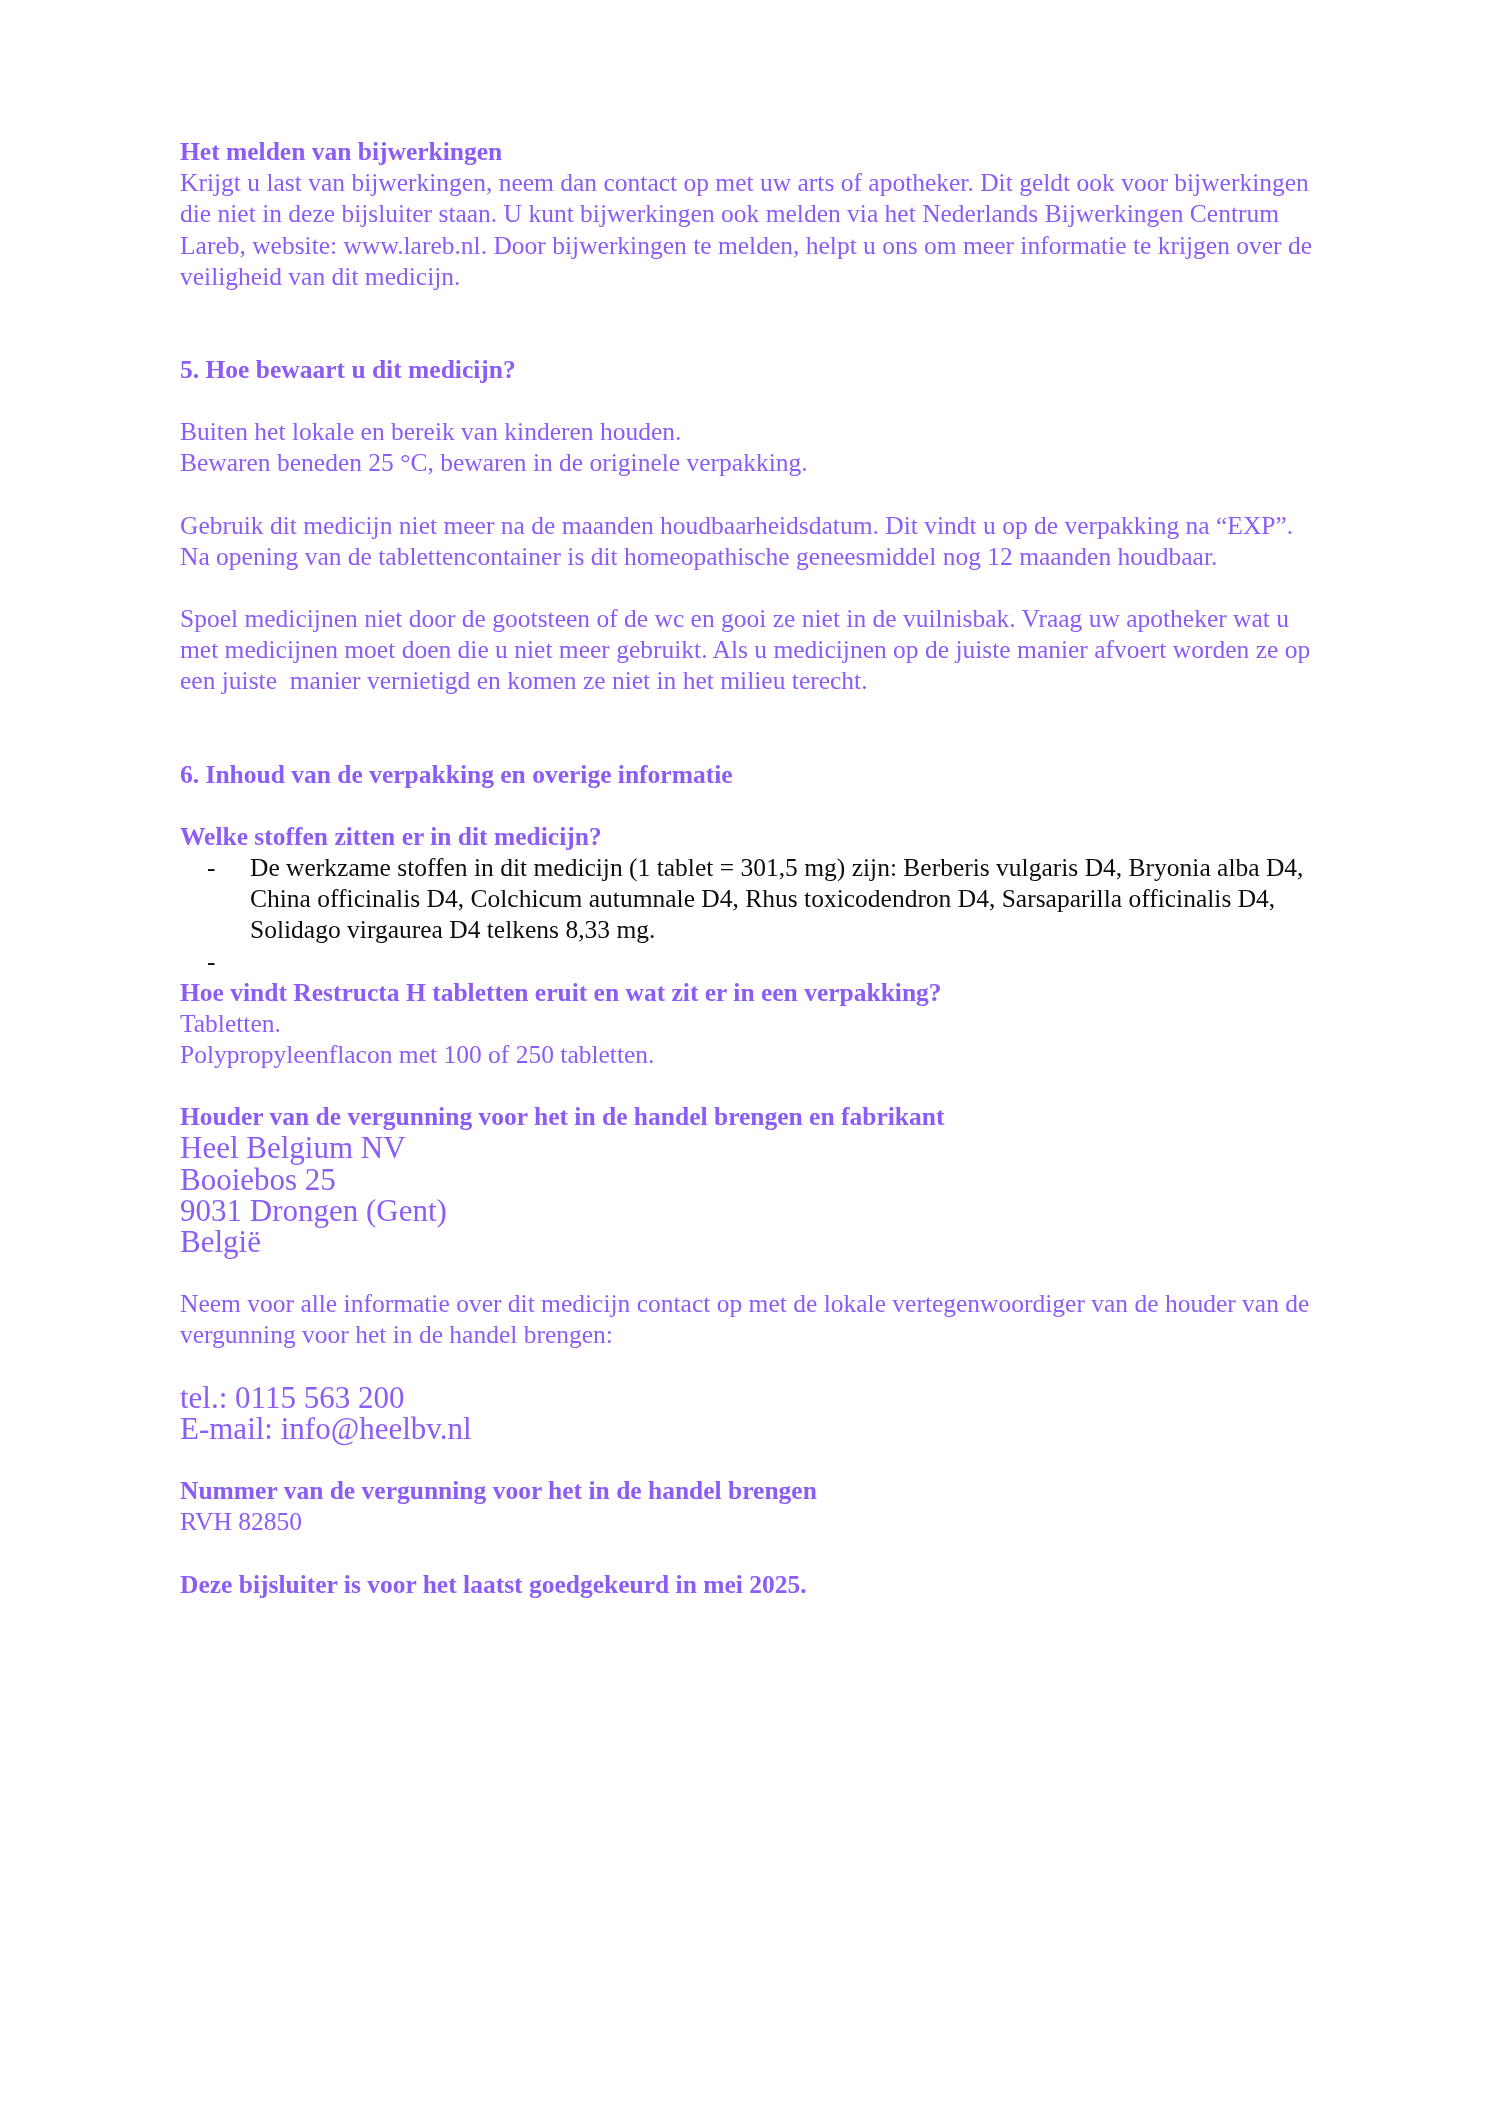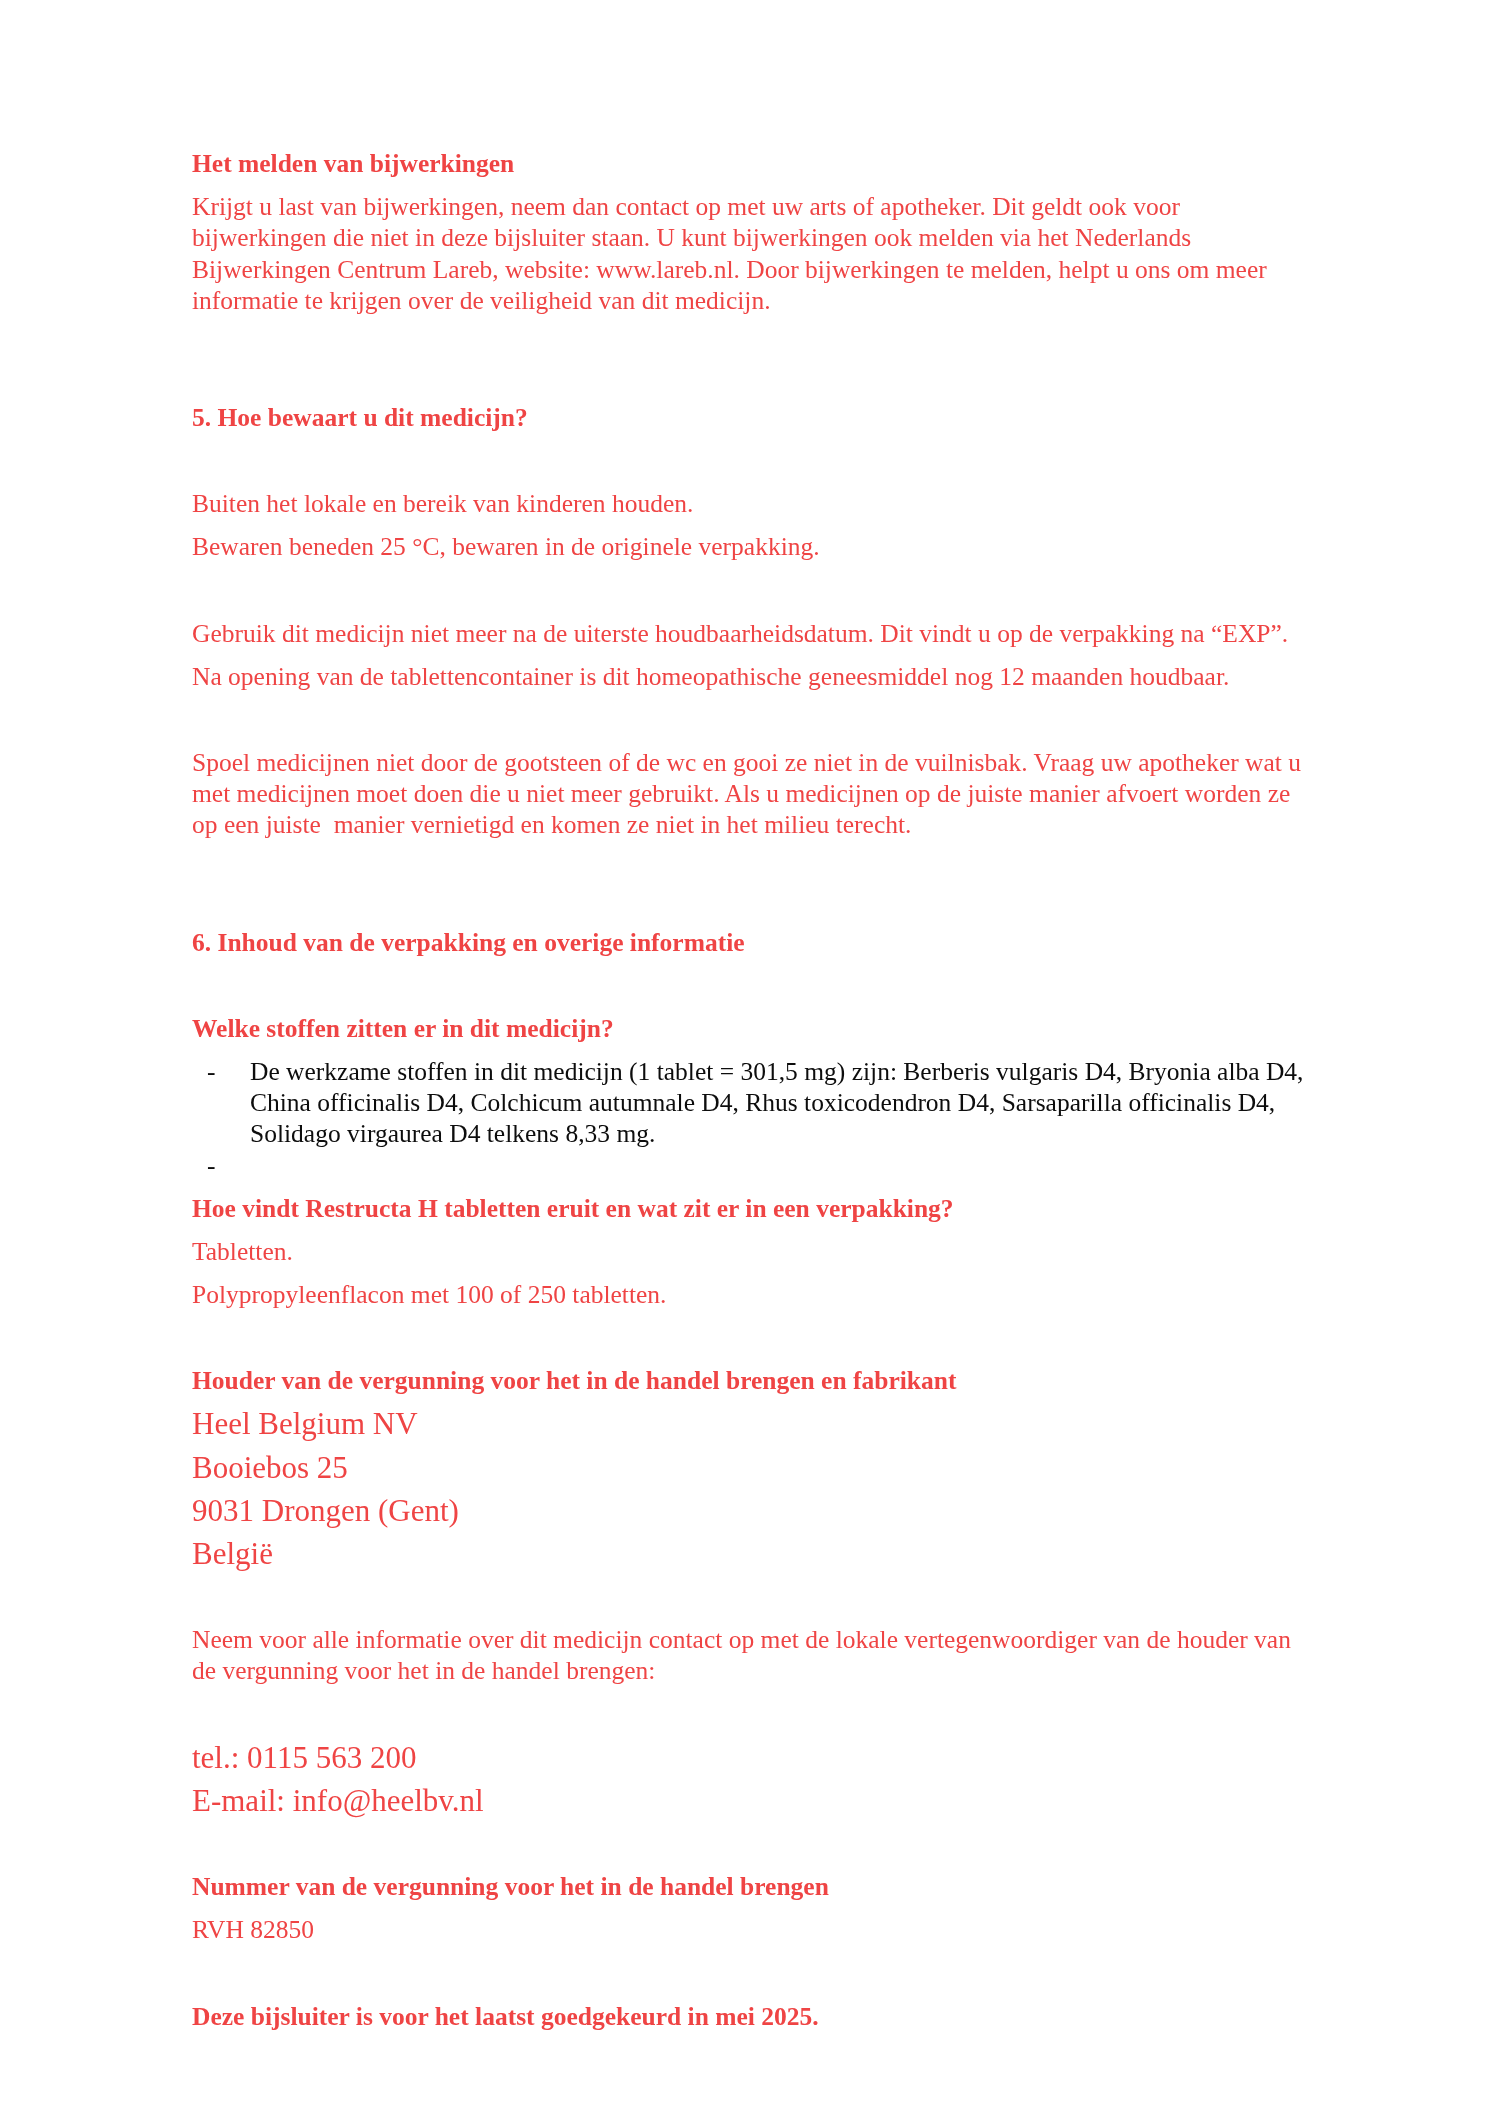--- a/index.html
+++ b/index.html
@@ -16,24 +16,24 @@
     font-family: "Liberation Serif", "DejaVu Serif", serif;
     color: #000000;
   }
   .content {
     position: absolute;
     left: 180px;
     top: 136px;
     width: 1138px;
   }
   p, .block {
-    margin: 12px;
+    margin: 0;
     font-size: 25.5px;
     line-height: 31.2px;
-    color: #ef4444;
+    color: #8b5cf6;
     -webkit-font-smoothing: none;
   }
   .bold {
     font-weight: bold;
   }
   .gap-lg {
     height: 62px;
   }
   .gap-md {
     height: 31px;
@@ -76,21 +76,21 @@
 
     <p class="bold">5. Hoe bewaart u dit medicijn?</p>
 
     <div class="gap-md"></div>
 
     <p>Buiten het lokale en bereik van kinderen houden.</p>
     <p>Bewaren beneden 25 °C, bewaren in de originele verpakking.</p>
 
     <div class="gap-md"></div>
 
-    <p>Gebruik dit medicijn niet meer na de uiterste houdbaarheidsdatum. Dit vindt u op de verpakking na “EXP”.</p>
+    <p>Gebruik dit medicijn niet meer na de maanden houdbaarheidsdatum. Dit vindt u op de verpakking na “EXP”.</p>
     <p>Na opening van de tablettencontainer is dit homeopathische geneesmiddel nog 12 maanden houdbaar.</p>
 
     <div class="gap-md"></div>
 
     <p class="nowrapfix">Spoel medicijnen niet door de gootsteen of de wc en gooi ze niet in de vuilnisbak. Vraag uw apotheker wat u met medicijnen moet doen die u niet meer gebruikt. Als u medicijnen op de juiste manier afvoert worden ze op een juiste  manier vernietigd en komen ze niet in het milieu terecht.</p>
 
     <div class="gap-lg"></div>
 
     <p class="bold">6. Inhoud van de verpakking en overige informatie</p>
 

